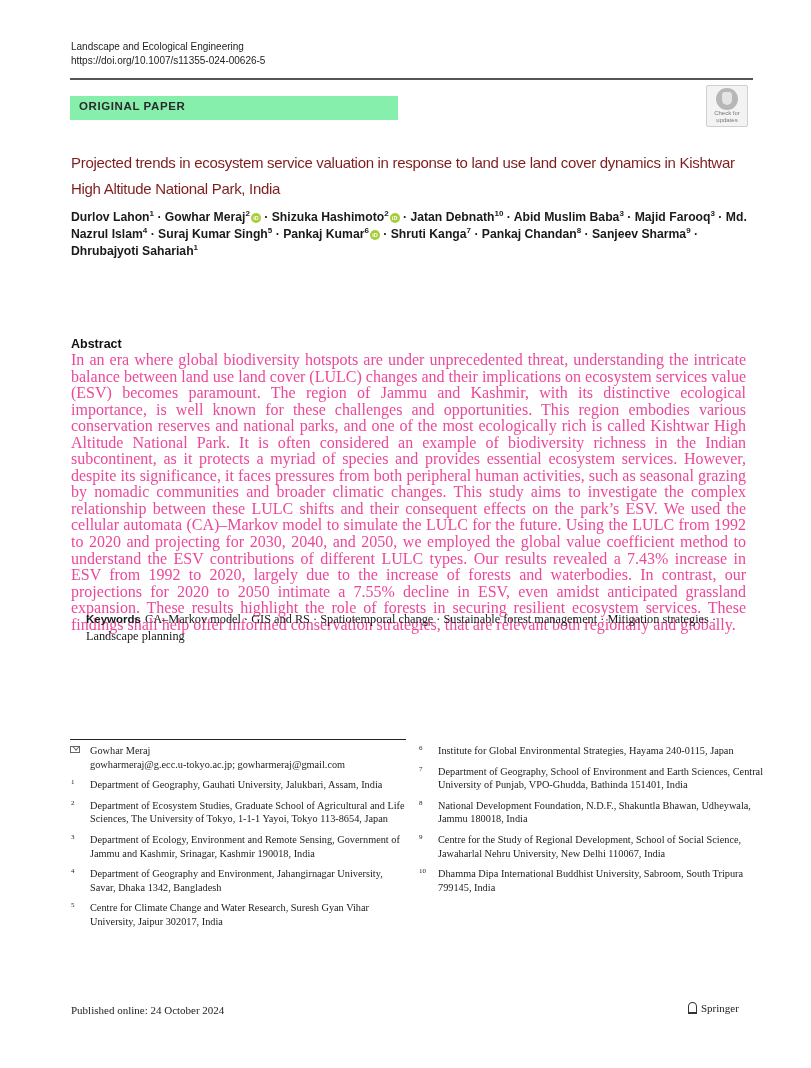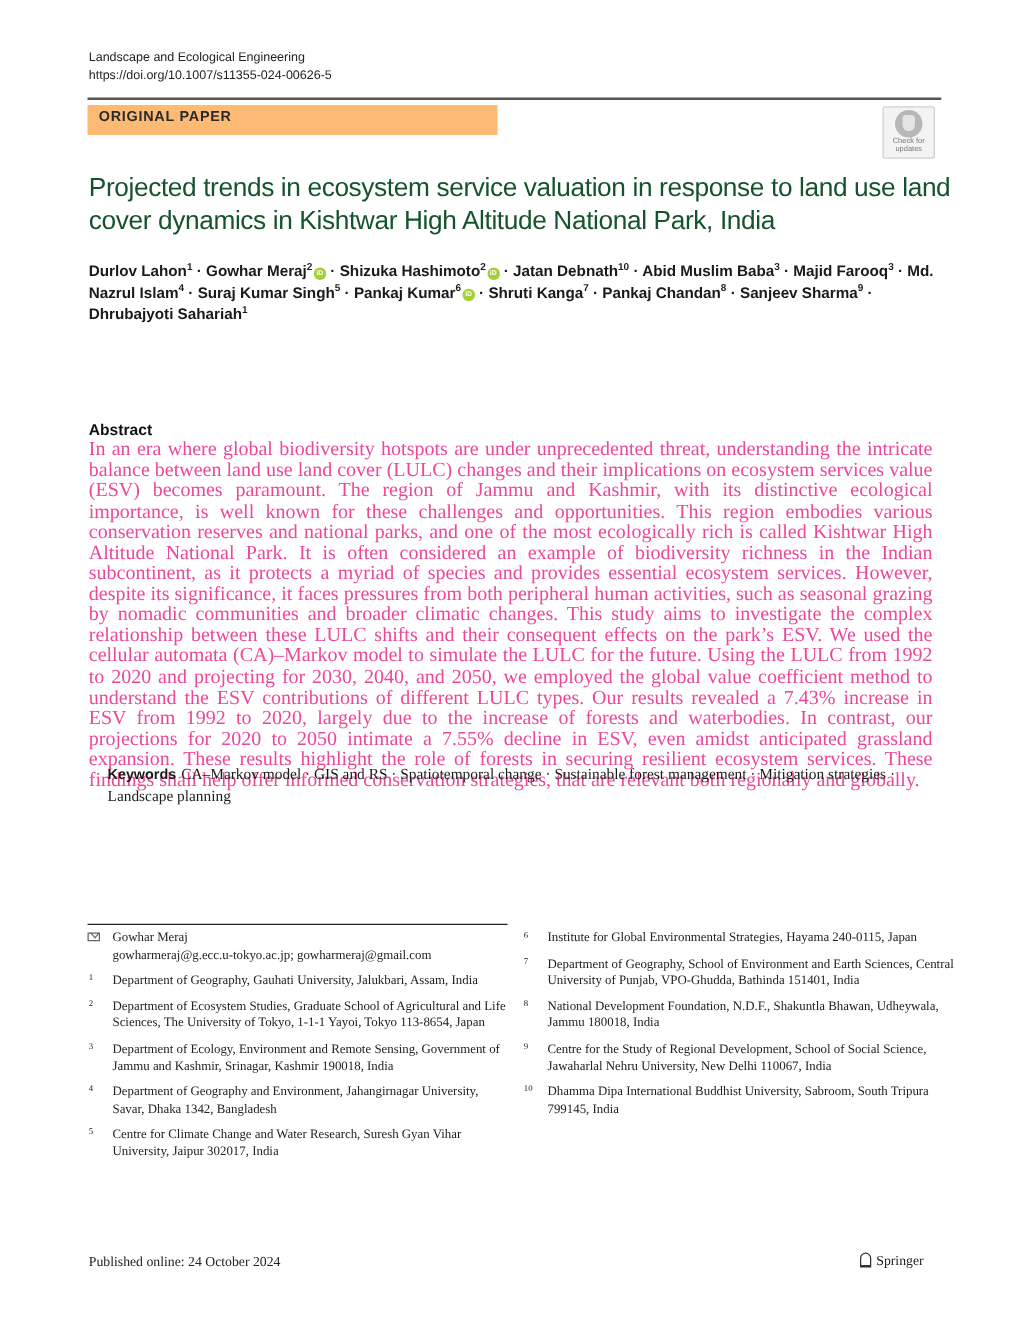--- a/index.html
+++ b/index.html
@@ -2,29 +2,29 @@
 <html><head>
 <meta charset="utf-8">
 <style>
   html, body { margin: 0; padding: 0; background: #ffffff; }
   body { width: 811px; height: 1068px; position: relative; overflow: hidden; color: #1a1a1a; }
   .sans { font-family: "Liberation Sans", "DejaVu Sans", sans-serif; }
   .serif { font-family: "Liberation Serif", "DejaVu Serif", serif; }
 
   .journal { position: absolute; left: 71px; top: 40px; font-size: 10px; line-height: 14px; color: #222; }
   .top-rule { position: absolute; left: 70px; top: 78px; width: 683px; height: 2px; background: #555; }
-  .paper-type { position: absolute; left: 70px; top: 84px; width: 328px; height: 24px; background: #fdba74; }
+  .paper-type { position: absolute; left: 70px; top: 96px; width: 328px; height: 24px; background: #86efac; }
   .paper-type span { position: absolute; left: 9px; top: 4px; font-size: 11.5px; font-weight: bold; letter-spacing: 0.6px; color: #2a2a2a; }
 
   .check-updates { position: absolute; left: 706px; top: 85px; width: 40px; height: 40px; border: 1px solid #cfcfcf; background: #f3f3f3; border-radius: 2px; }
   .check-updates .circ { position: absolute; left: 9px; top: 2px; width: 22px; height: 22px; border-radius: 50%; background: #b7b7b7; }
   .check-updates .circ::after { content: ""; position: absolute; left: 6px; top: 4px; width: 10px; height: 13px; background: #e4e4e4; border-radius: 3px 3px 5px 5px; }
   .check-updates .lbl { position: absolute; left: 0; top: 24px; width: 40px; font-size: 6px; line-height: 7px; text-align: center; color: #777; }
 
-  .title { position: absolute; left: 71px; top: 138px; width: 690px; font-size: 21px; line-height: 26px; color: #14532d; letter-spacing: -0.3px; }
+  .title { position: absolute; left: 71px; top: 150px; width: 690px; font-size: 15px; line-height: 26px; color: #7f1d1d; letter-spacing: -0.3px; }
 
   .authors { position: absolute; left: 71px; top: 209px; width: 690px; font-size: 12.2px; line-height: 17px; font-weight: bold; color: #1a1a1a; }
   .authors sup { font-size: 8px; font-weight: bold; vertical-align: 5px; line-height: 0; }
   .orcid { display: inline-block; width: 10px; height: 10px; border-radius: 50%; background: #a6ce39; color: #fff; font-size: 5.5px; line-height: 10px; text-align: center; font-weight: bold; vertical-align: 1px; margin-left: 1px; }
 
   .dates { position: absolute; left: 71px; top: 286px; font-size: 9.6px; line-height: 13px; color: #222; }
 
   .abstract-h { position: absolute; left: 71px; top: 337px; font-size: 12.5px; font-weight: bold; color: #111; }
   .abstract { position: absolute; left: 71px; top: 352px; width: 675px; font-size: 16px; line-height: 16.55px; text-align: justify; color: #ec4899; margin: 0; }
 

